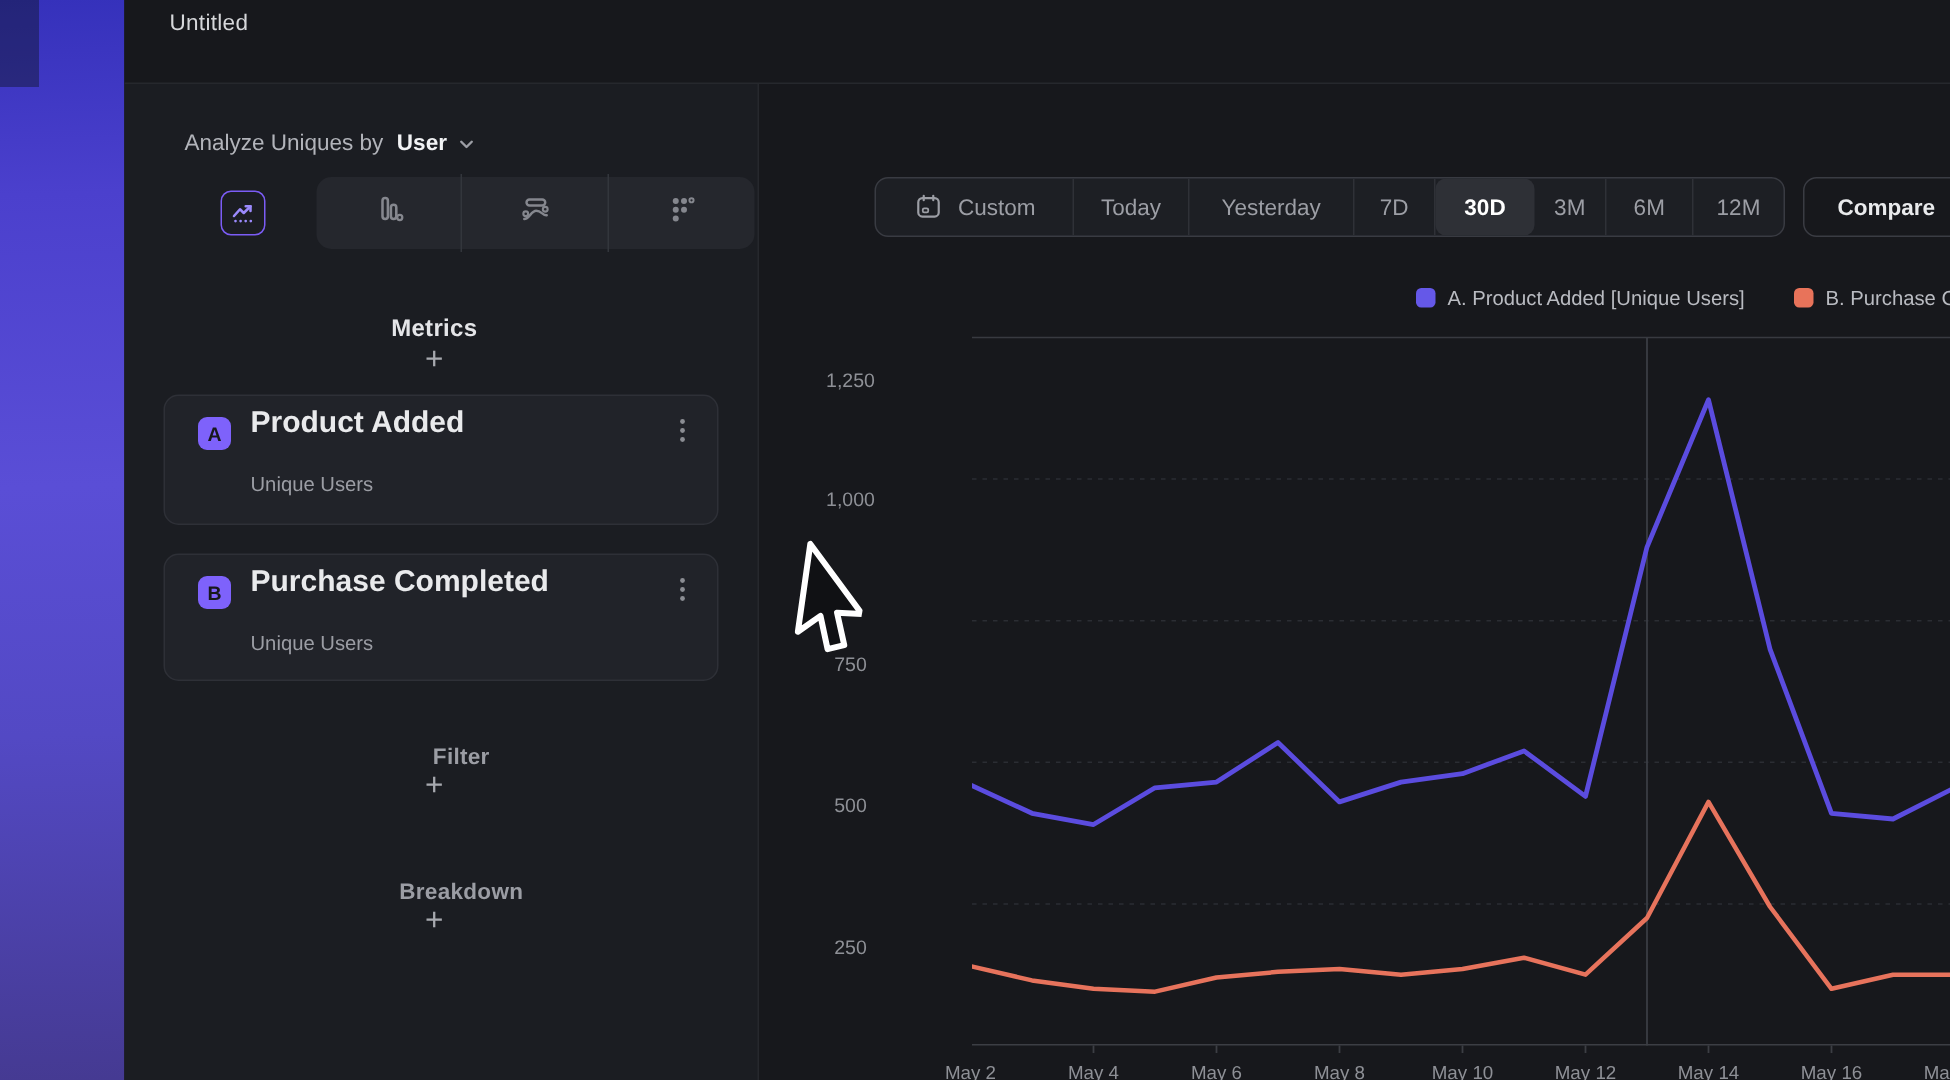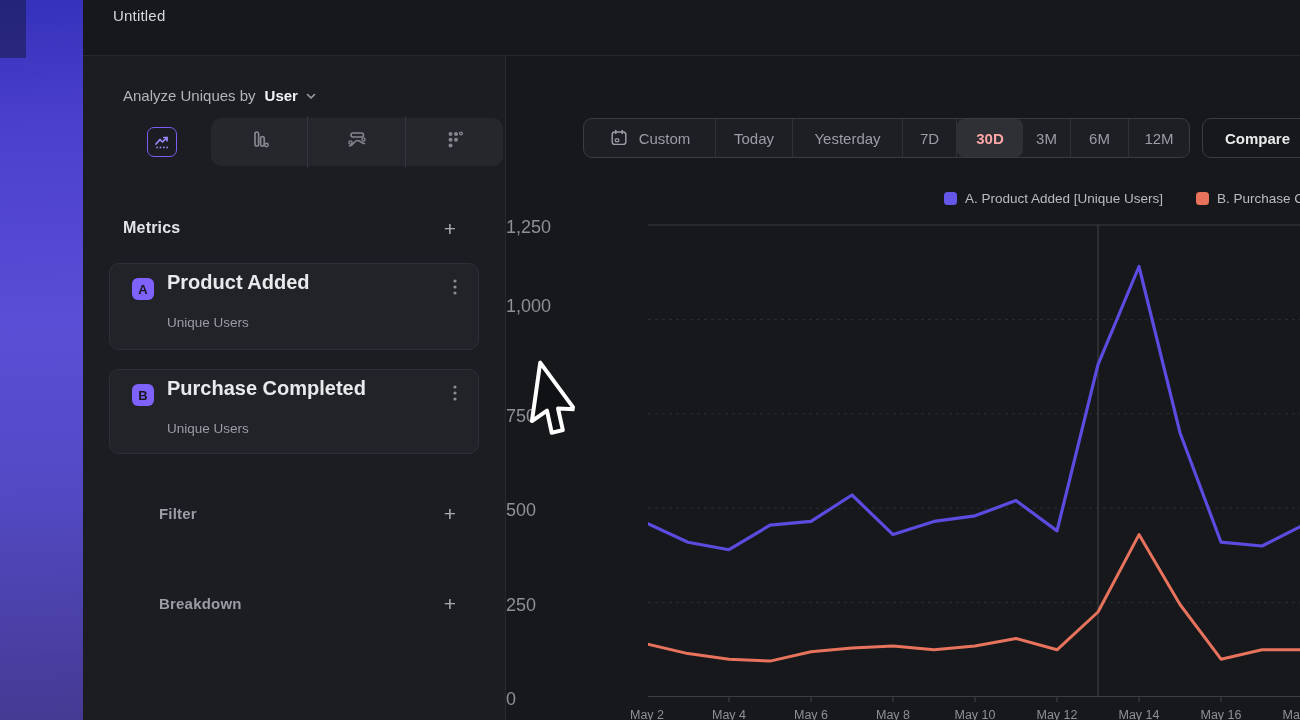--- a/index.html
+++ b/index.html
@@ -24,53 +24,53 @@
   .analyze .lbl{color:#b2b4ba;font-size:15px;}
   .analyze .val{color:#f2f3f5;font-size:15px;font-weight:700;margin-left:9px;}
   .analyze .chev{margin-left:7px;display:inline-flex;}
 
   .tabs{position:absolute;left:30px;top:60px;width:390px;height:52px;display:flex;}
   .tabs .groupbg{position:absolute;left:25%;top:2px;right:0;bottom:2px;background:#25272d;border-radius:10px;}
   .tab{position:relative;flex:1;display:flex;align-items:center;justify-content:center;}
   .tab.sep{border-left:1px solid #33363c;}
   .tab .activebox{display:flex;align-items:center;justify-content:center;width:28px;height:28px;border:1.6px solid #7b5cf5;border-radius:7px;}
 
-  .sec-head{position:absolute;left:0;right:0;display:flex;align-items:center;justify-content:space-between;
-            padding:0 49px 0 40px;height:34px;box-sizing:border-box;}
+  .sec-head{position:absolute;left:0;right:0;display:flex;align-items:center;
+            padding:0 49px 0 40px;height:34px;box-sizing:border-box;flex-direction:column;}
   .sec-head .t{font-size:16px;font-weight:700;color:#e4e5e8;letter-spacing:.2px;}
   .sec-head .t.dim{color:#9b9da4;font-size:15px;margin-left:36px;}
   .plus{color:#a7a9af;font-size:21px;font-weight:400;line-height:1;cursor:default;}
 
   .card{position:absolute;left:26px;width:370px;border:1px solid #2e3037;background:#212329;border-radius:10px;box-sizing:border-box;}
   .badge{position:absolute;left:22px;top:14px;width:22px;height:22px;border-radius:6px;background:#7e62fb;
          color:#17181c;font-size:13px;font-weight:700;display:flex;align-items:center;justify-content:center;}
   .card .ttl{position:absolute;left:57px;top:7px;font-size:20px;font-weight:600;color:#e9eaec;}
   .card .sub{position:absolute;left:57px;top:51px;font-size:13.5px;color:#9b9da4;}
   .kebab{position:absolute;right:14px;top:12px;width:18px;height:22px;display:flex;align-items:center;justify-content:center;}
 
   
   .main{position:absolute;left:423px;top:56px;right:0;bottom:0;background:#17181c;overflow:hidden;}
 
   .datectrl{position:absolute;left:77px;top:62px;height:40px;display:flex;align-items:stretch;
             background:#1d1f24;border:1px solid #393b42;border-radius:9px;box-sizing:border-box;overflow:hidden;}
   .seg{display:flex;align-items:center;justify-content:center;color:#9c9ea5;font-size:15px;
        border-right:1px solid #2f3137;box-sizing:border-box;}
   .seg:last-child{border-right:none;}
   .seg .cal{margin-right:10px;display:inline-flex;}
-  .seg.active{background:#2e3036;color:#fca5a5;font-weight:700;border-radius:7px;border-right:none;}
+  .seg.active{background:#2e3036;color:#ffffff;font-weight:700;border-radius:7px;border-right:none;}
   .compare{position:absolute;left:696px;top:62px;height:40px;padding:0 22px;display:flex;align-items:center;
            border:1px solid #3a3c43;border-radius:9px;color:#e9eaec;font-size:15px;font-weight:700;background:transparent;box-sizing:border-box;white-space:nowrap;}
 
   .legend{position:absolute;left:0;top:135px;right:0;height:18px;}
   .leg-item{position:absolute;top:0;display:flex;align-items:center;white-space:nowrap;}
   .leg-swatch{width:13px;height:13px;border-radius:3.5px;margin-right:8px;flex:0 0 auto;}
   .leg-label{font-size:13.5px;color:#b9bbc1;}
 
   .chart{position:absolute;left:0;top:163px;right:0;height:502px;}
-  .ylab{position:absolute;left:0;width:122px;text-align:left;font-size:18px;color:#8e9096;}
+  .ylab{position:absolute;left:0;width:122px;text-align:center;font-size:13px;color:#8e9096;margin-top:29px;}
   .xlab{position:absolute;width:70px;text-align:center;font-size:12.5px;color:#8e9096;top:489px;}
   #plot{position:absolute;left:142px;top:0;}
 
   
   .cursor{position:absolute;left:536px;top:360px;width:46px;height:80px;transform:rotate(10deg);transform-origin:6px 4px;}
 </style>
 </head>
 <body>
 
 <div class="stage">

